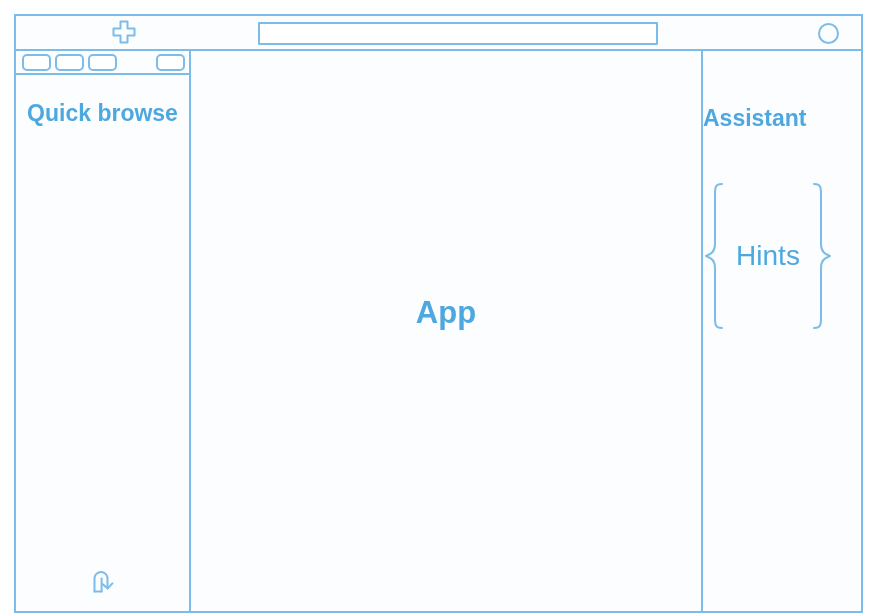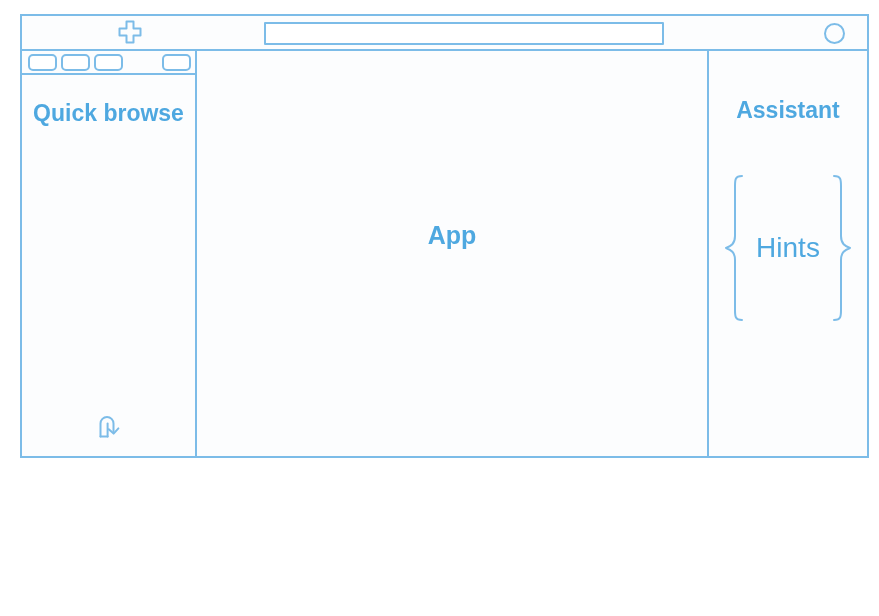--- a/index.html
+++ b/index.html
@@ -17,24 +17,24 @@
     left: 0;
     top: 0;
     width: 879px;
     height: 616px;
     background: #ffffff;
   }
 
   
   .window-frame {
     position: absolute;
-    left: 20px;
+    left: 14px;
     top: 14px;
     width: 849px;
-    height: 444px;
+    height: 599px;
     box-sizing: border-box;
     border: 2px solid #7cbce8;
     background: #fcfdfe;
   }
 
   
   .top-bar {
     position: absolute;
     left: 0;
     top: 0;
@@ -191,36 +191,37 @@
     box-sizing: border-box;
     border-right: 2px solid #7cbce8;
     background: #fcfdfe;
     display: flex;
     align-items: center;
     justify-content: center;
   }
 
   .app-label {
     font-family: "Liberation Sans", sans-serif;
-    font-size: 25px;
+    font-size: 31px;
     font-weight: bold;
     color: #4ea8e0;
     margin-top: -36px;
   }
 
   
   .assistant-panel {
     position: relative;
     width: 158px;
     flex: 0 0 158px;
     box-sizing: border-box;
     background: #fcfdfe;
     display: flex;
     flex-direction: column;
-    align-items: center;
+    align-items: flex-start;
+    margin-top: 8px;
   }
 
   .assistant-title {
     margin-top: 46px;
     font-family: "Liberation Sans", sans-serif;
     font-size: 23px;
     font-weight: bold;
     color: #4ea8e0;
     text-align: center;
     white-space: nowrap;

